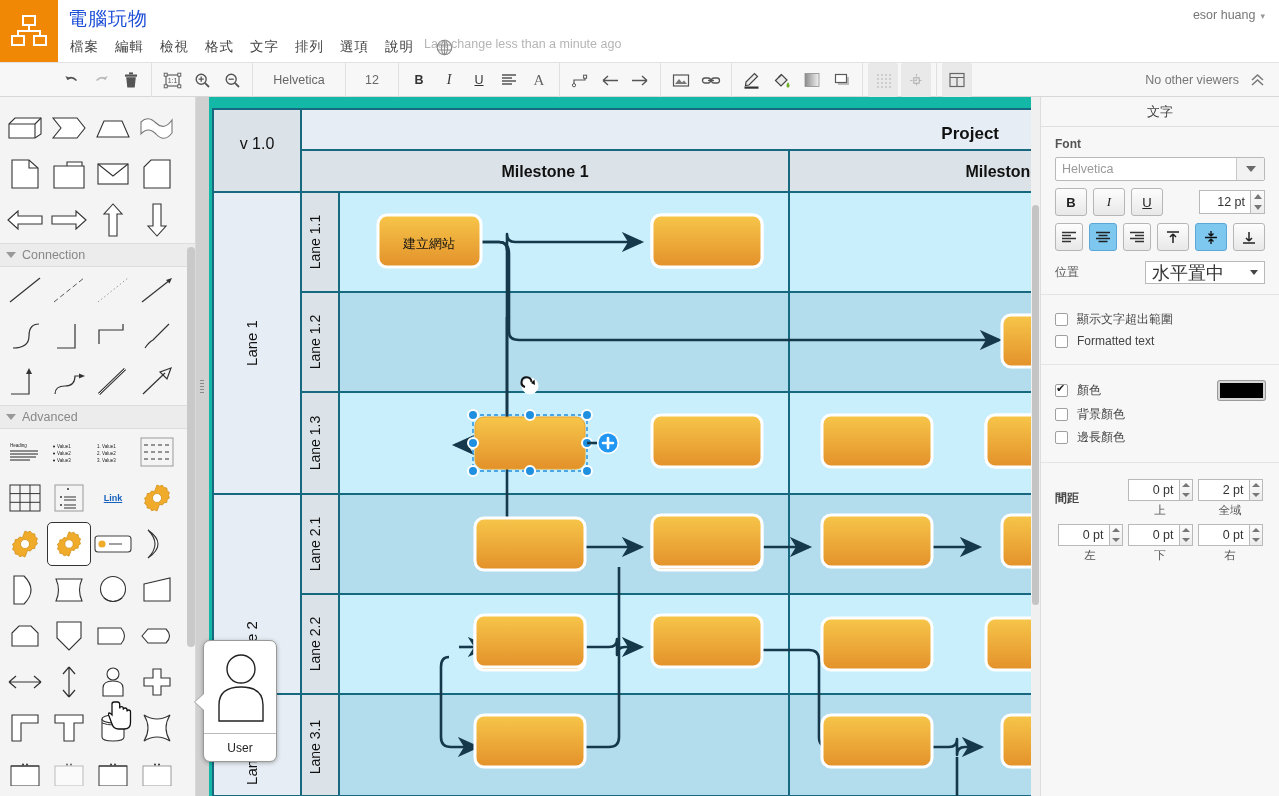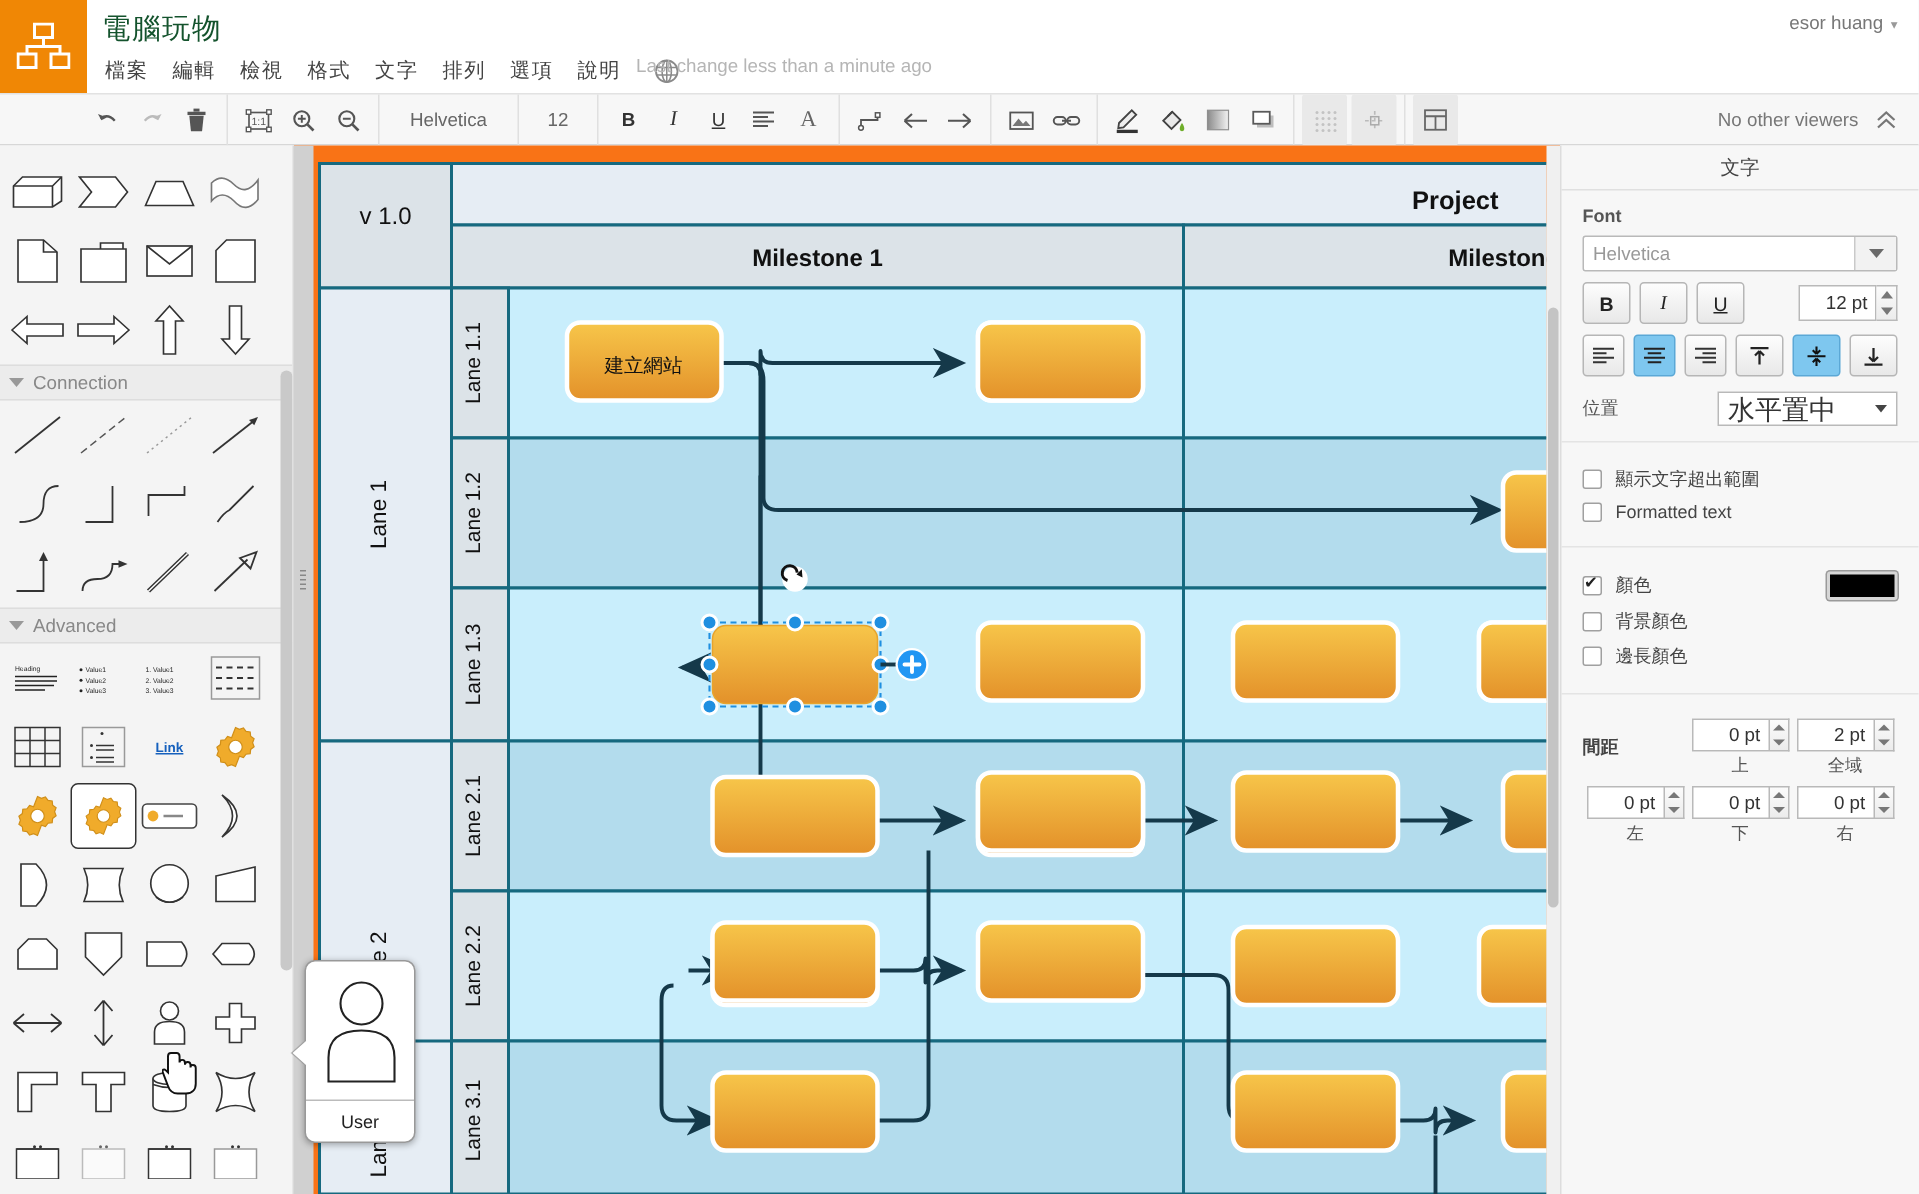--- a/index.html
+++ b/index.html
@@ -7,21 +7,21 @@
   body {
     width:1279px; height:796px; overflow:hidden;
     font-family:"Liberation Sans", sans-serif;
     font-size:12px; color:#333; background:#fff;
   }
 
   
   #header { position:absolute; left:0; top:0; width:1279px; height:62px; background:#fff; }
   #logo { position:absolute; left:0; top:0; width:58px; height:62px; background:#f08705; }
   #logo svg { position:absolute; left:11px; top:15px; }
-  #doc-title { position:absolute; left:68px; top:6px; font-size:19px; color:#14532d; letter-spacing:1px; }
+  #doc-title { position:absolute; left:68px; top:6px; font-size:19px; color:#1d4ed8; letter-spacing:1px; }
   #menubar { position:absolute; left:62px; top:36px; height:20px; display:flex; align-items:flex-end; }
   .menu-item { padding:0 8px; font-size:13.5px; color:#444; cursor:default; letter-spacing:1px; }
   #globe-icon { margin-left:14px; width:17px; height:17px; }
   #last-change { position:absolute; left:424px; top:37px; font-size:12.5px; color:#b5b5b5; }
   #user-name { position:absolute; right:14px; top:8px; font-size:12.5px; color:#777; }
   #user-name .caret { display:inline-block; margin-left:5px; color:#999; font-size:9px; }
 
   
   #toolbar { position:absolute; left:0; top:62px; width:1279px; height:35px;
              background:#f7f7f7; border-top:1px solid #e2e2e2; border-bottom:1px solid #d7d7d7; }
@@ -44,21 +44,21 @@
   .sect-hdr { height:24px; display:flex; align-items:center; padding-left:6px;
               background:#ececec; border-top:1px solid #ddd; border-bottom:1px solid #ddd;
               color:#888; font-size:12.5px; }
   .sect-hdr .tri { width:0;height:0;border-left:5px solid transparent;border-right:5px solid transparent;
                    border-top:6px solid #999; margin-right:6px; }
   #panel-scrollbar { position:absolute; right:0; top:150px; width:8px; height:400px;
                      background:#c9c9c9; border-radius:4px; }
 
   
   #canvas-wrap { position:absolute; left:196px; top:97px; width:844px; height:699px;
-                 background:#f97316; overflow:hidden; }
+                 background:#14b8a6; overflow:hidden; }
   #canvas-scroll-v { position:absolute; right:0; top:0; width:9px; height:699px; background:#f0f0f0; }
   #canvas-thumb-v { position:absolute; right:1px; top:108px; width:7px; height:400px; background:#c4c4c4; border-radius:4px; }
   #canvas-left-rail { position:absolute; left:0; top:0; width:13px; height:699px; background:#d0d0d0; }
   .rail-grip { position:absolute; left:4px; top:283px; width:4px; height:14px; }
   .rail-grip i { display:block; width:4px; height:1px; background:#888; margin-bottom:2px; }
 
   svg.diagram { position:absolute; left:13px; top:0; }
 
   
   #fmt-panel { position:absolute; right:0; top:97px; width:239px; height:699px;

